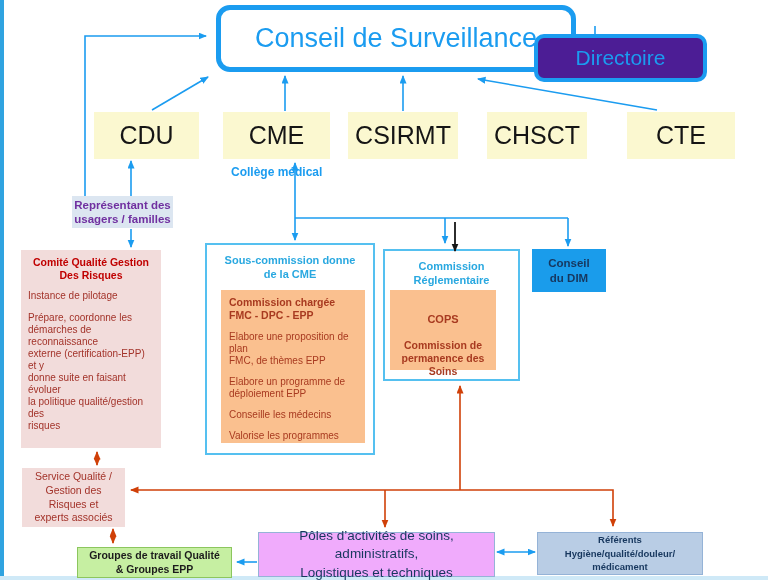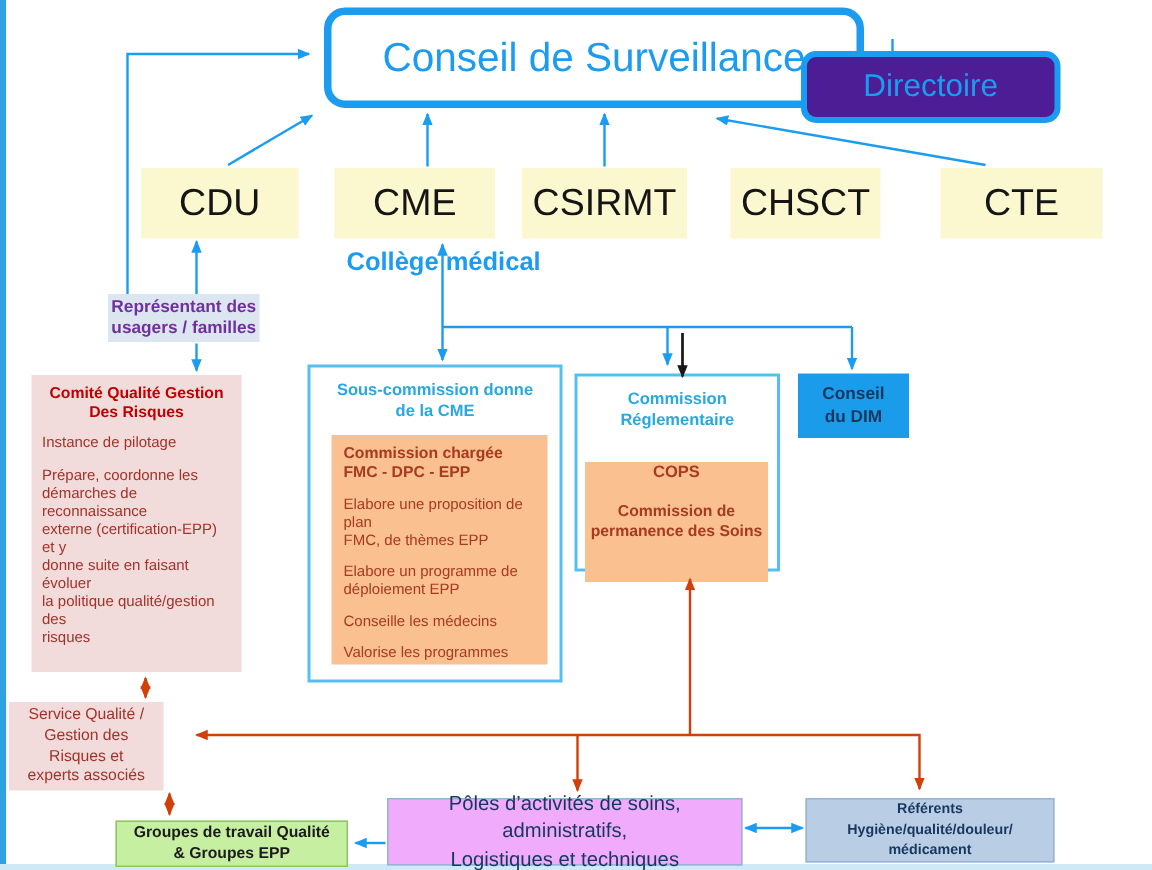--- a/index.html
+++ b/index.html
@@ -9,42 +9,42 @@
        text-align:center;}
   .preline{white-space:pre-line;}
   
   .conseil{left:216px;top:5px;width:360px;height:67px;border:5px solid #1b9cf0;border-radius:14px;
            background:#fff;color:#1b9cf0;font-size:27px;z-index:2;}
   .directoire{left:534px;top:34px;width:173px;height:48px;border:4px solid #1b9cf0;border-radius:10px;
            background:#4c1d95;color:#1b9cf0;font-size:21px;z-index:3;}
   .committee{top:112px;height:47px;background:#fbf8d0;color:#151515;font-size:25px;z-index:1;}
   .cdu{left:94px;width:105px;} .cme{left:223px;width:107px;} .csirmt{left:348px;width:110px;}
   .chsct{left:487px;width:100px;} .cte{left:627px;width:108px;}
-  .college{position:absolute;left:231px;top:165px;font-size:17px;font-weight:bold;color:#1b9cf0;z-index:1;}
+  .college{position:absolute;left:231px;top:165px;font-size:12px;font-weight:bold;color:#1b9cf0;z-index:1;}
   .representant{left:72px;top:196px;width:101px;height:32px;background:#dce6f1;color:#7030a0;
            font-size:11.5px;font-weight:bold;line-height:1.25;}
   .comite{left:21px;top:250px;width:140px;height:198px;background:#f2dcdb;color:#a3332a;
            display:block;text-align:left;padding:6px 7px;font-size:10px;line-height:1.2;}
   .comite .ttl{color:#c00000;font-weight:bold;font-size:10.5px;text-align:center;margin-bottom:9px;}
   .comite p{margin:0 0 10px 0;}
   .souscom{left:205px;top:243px;width:170px;height:212px;border:2px solid #55c0f0;background:#fff;
            display:block;text-align:center;}
   .souscom .ttl, .comreg .ttl{color:#29a8e0;font-weight:bold;font-size:11px;line-height:1.3;margin-top:8px;}
   .orange1{left:221px;top:290px;width:144px;height:153px;background:#fac08f;color:#a83a20;
            display:block;text-align:left;padding:6px 8px;font-size:10px;line-height:1.2;}
   .orange1 .ttl{font-weight:bold;font-size:10.5px;margin-bottom:10px;color:#a83a20;}
   .orange1 p{margin:0 0 9px 0;}
   .comreg{left:383px;top:249px;width:137px;height:132px;border:2px solid #55c0f0;background:#fff;
            display:block;text-align:center;}
-  .cops{left:390px;top:308px;width:122px;height:80px;background:#fac08f;color:#a83a20;
-           display:block;text-align:center;padding-top:1px;font-size:10.5px;font-weight:bold;line-height:1.25;}
+  .cops{left:390px;top:290px;width:106px;height:80px;background:#fac08f;color:#a83a20;
+           display:block;text-align:center;padding-top:23px;font-size:10.5px;font-weight:bold;line-height:1.25;}
   .cops .ttl{font-size:11px;margin-bottom:12px;}
   .dim{left:532px;top:249px;width:74px;height:43px;background:#1a9ceb;color:#17375e;
            font-size:11.5px;font-weight:bold;line-height:1.25;}
-  .service{left:6px;top:468px;width:103px;height:59px;background:#f2dcdb;color:#a3332a;
+  .service{left:22px;top:468px;width:103px;height:59px;background:#f2dcdb;color:#a3332a;
            font-size:10.5px;line-height:1.3;}
   .groupes{left:77px;top:547px;width:155px;height:31px;background:#c6efa2;border:1px solid #8cc65e;
            color:#1c1c1c;font-size:10.5px;font-weight:bold;line-height:1.3;}
   .poles{left:258px;top:532px;width:237px;height:45px;background:#f0abfc;border:1px solid #95b3d7;
            color:#17375e;font-size:13.5px;font-weight:normal;line-height:1.35;}
   .referents{left:537px;top:532px;width:166px;height:43px;background:#b9cde5;border:1px solid #95b3d7;
            color:#17375e;font-size:9.5px;font-weight:bold;line-height:1.45;}
   .edge-left{position:absolute;left:0;top:0;width:4px;height:580px;background:#2fa3e0;}
   .edge-bottom{position:absolute;left:0;top:576px;width:768px;height:4px;background:#cfe9f7;}
   #wires{position:absolute;left:0;top:0;z-index:10;pointer-events:none;}

